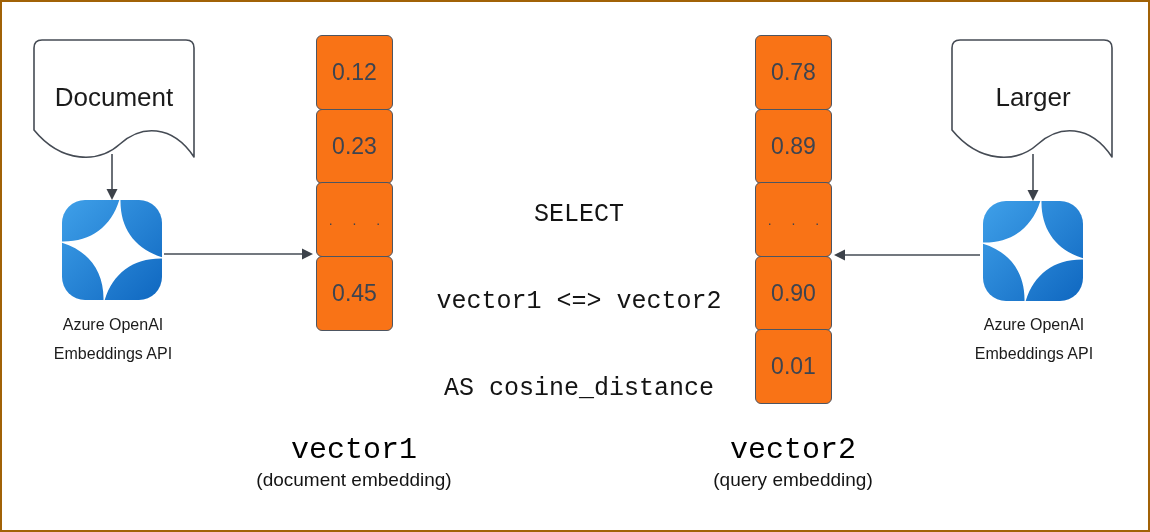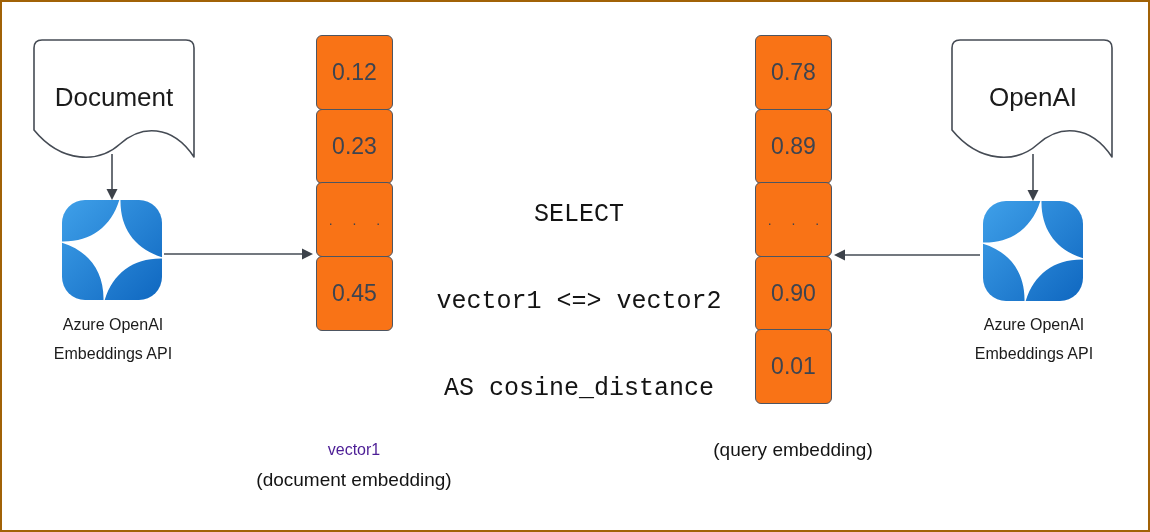--- a/index.html
+++ b/index.html
@@ -37,21 +37,21 @@
   .vcell.dots { font-size:14px; letter-spacing:8px; padding-left:8px; color:#3d4450; }
 
   .sql {
     font-family:"Liberation Mono", monospace;
     font-size:25px; line-height:29px; color:#141414; white-space:pre;
   }
   .notes { font-size:24px; line-height:32px; color:#141414; white-space:nowrap; }
 
   .api-label { font-size:16px; line-height:29px; color:#1b1b1b; white-space:nowrap; }
 
-  .vlabel-name { font-family:Liberation Sans, sans-serif; font-size:16px; line-height:30px; color:#4c1d95; white-space:nowrap; }
+  .vlabel-name { font-family:Liberation Mono, monospace; font-size:30px; line-height:30px; color:#000000; white-space:nowrap; }
   .vlabel-cap  { font-size:19px; line-height:30px; color:#141414; white-space:nowrap; }
 
   .az-icon { position:absolute; width:100px; height:100px; }
 </style>
 </head>
 <body>
 
 <div class="canvas">
 
   <svg class="overlay" width="1146" height="528" viewBox="0 0 1146 528">
@@ -76,21 +76,21 @@
     </g>
 
     <g>
       <line class="aline" x1="978" y1="253" x2="843" y2="253"></line>
       <polygon class="ahead" points="832,253 843,247.5 843,258.5"></polygon>
     </g>
   </svg>
 
   <div class="abs cx doc-label" style="left:112px; top:80px;">Document</div>
 
-  <div class="abs cx doc-label" style="left:1031px; top:80px;">OpenAI</div>
+  <div class="abs cx doc-label" style="left:1031px; top:80px;">Larger</div>
 
   <svg class="az-icon" style="left:60px; top:198px;" viewBox="0 0 100 100">
     <defs>
       <linearGradient id="azblue1" x1="0" y1="0" x2="1" y2="1">
         <stop offset="0" stop-color="#3FA0E9"></stop>
         <stop offset="1" stop-color="#0F67C0"></stop>
       </linearGradient>
       <clipPath id="azclip1">
           <rect x="0" y="0" width="100" height="100" rx="23"></rect>
         </clipPath>
@@ -148,16 +148,17 @@
     <div>AS cosine_distance</div>
   </div>
 
 
   <div class="abs cx" style="left:352px; top:433px;">
     <div class="vlabel-name">vector1</div>
     <div class="vlabel-cap">(document embedding)</div>
   </div>
 
   <div class="abs cx" style="left:791px; top:433px;">
+    <div class="vlabel-name">vector2</div>
     <div class="vlabel-cap">(query embedding)</div>
   </div>
 
 </div>
 
 </body></html>

